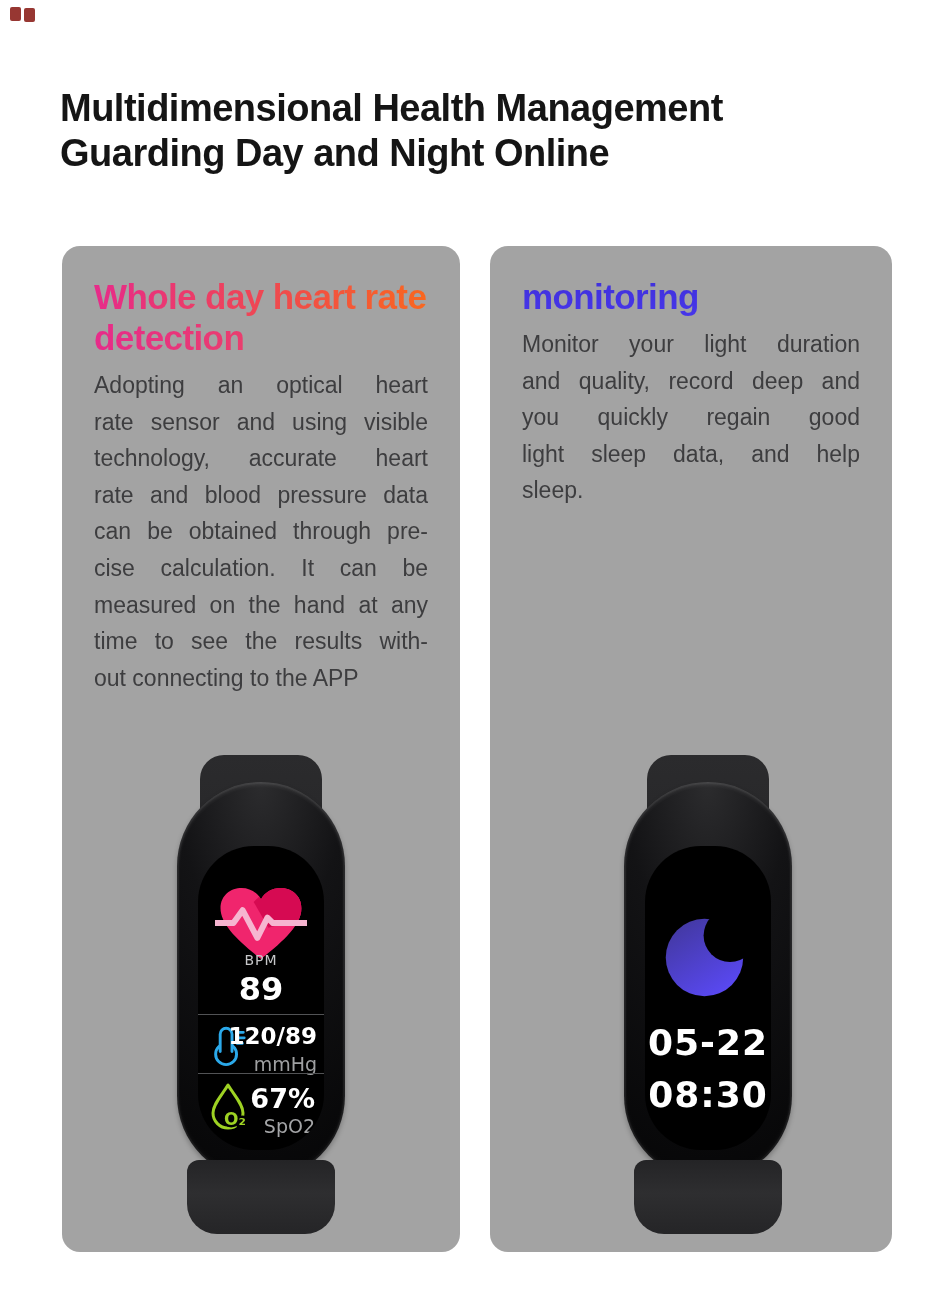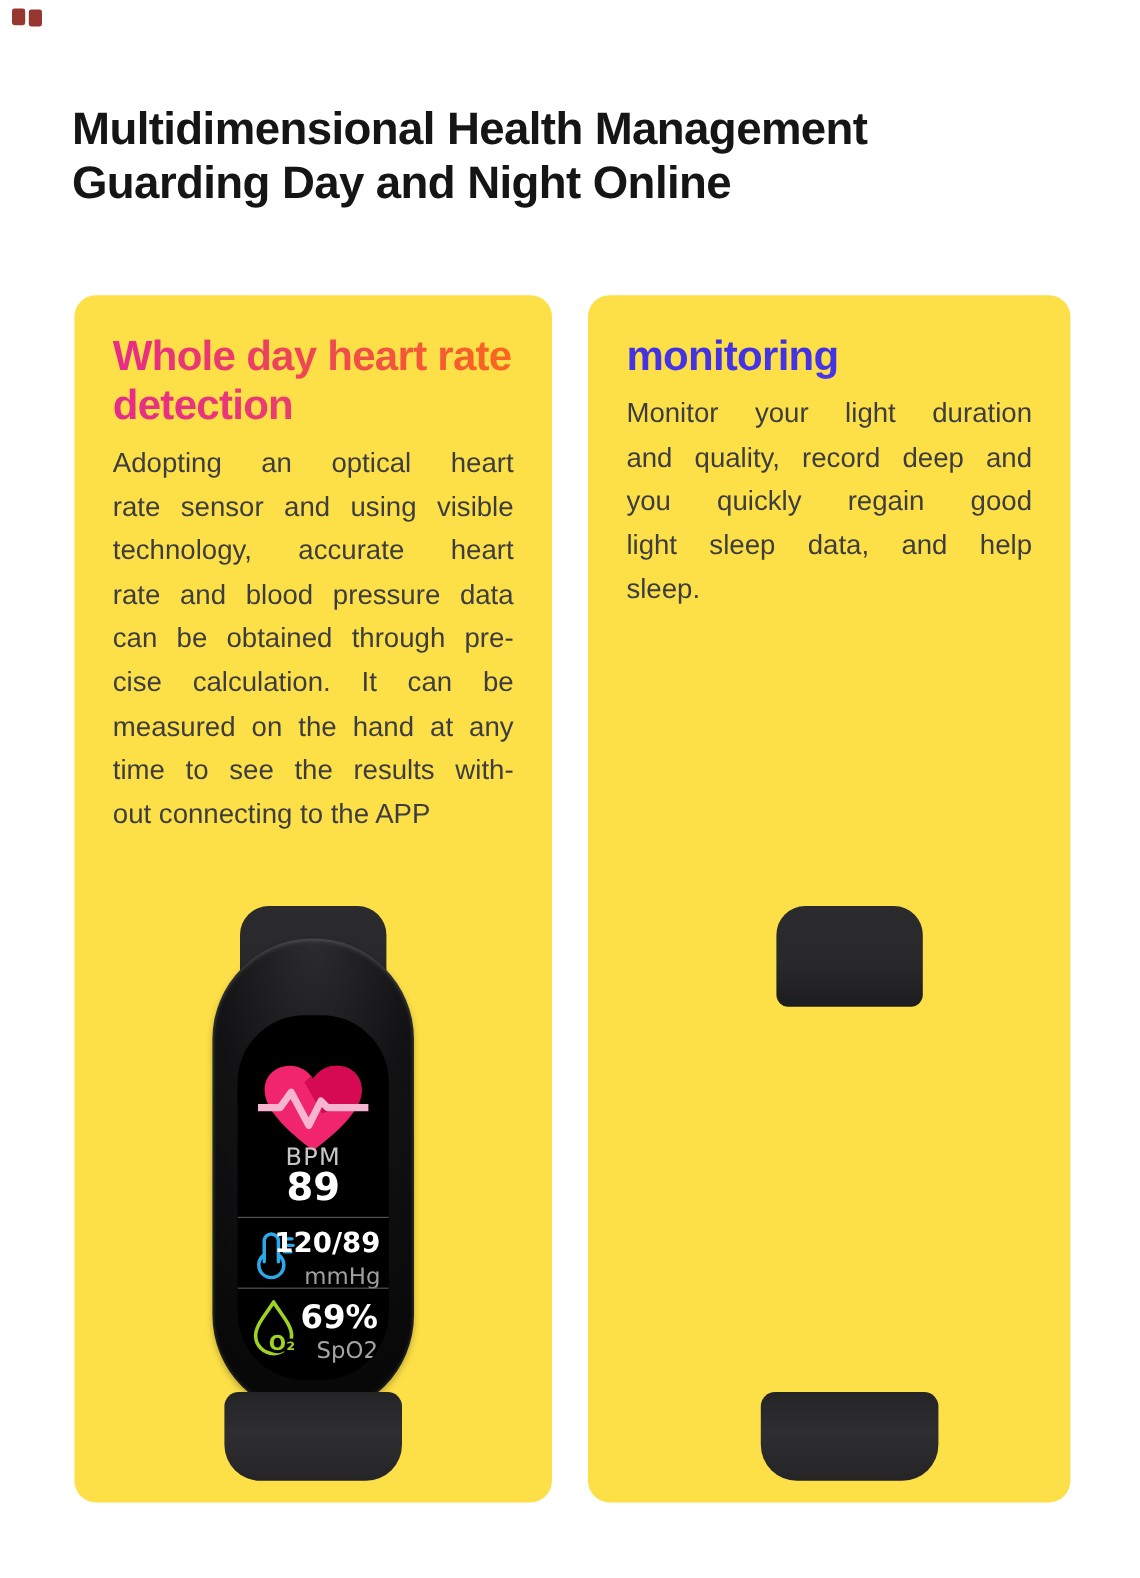--- a/index.html
+++ b/index.html
@@ -9,21 +9,21 @@
 
   
   .corner-mark{left:10px;top:7px;width:11px;height:14px;background:#86150f;opacity:.85;
     border-radius:2px;box-shadow:14px 1px 0 0 #86150f;}
 
   
   .main-title{left:60px;top:86px;font-size:38px;line-height:45px;font-weight:700;
     color:#151515;letter-spacing:-0.5px;}
 
   
-  .card{top:246px;width:398px;height:1006px;background:#fde047;border-radius:18px;}
+  .card{top:246px;width:398px;height:1006px;background:#a3a3a3;border-radius:18px;}
   .card-left{left:62px;}
   .card-right{left:490px;width:402px;}
   .card-inner{position:absolute;left:32px;right:32px;top:0;}
 
   .card-heading{margin-top:30px;font-size:35px;line-height:41px;font-weight:700;
     letter-spacing:-0.6px;}
   .hline{display:block;width:max-content;-webkit-background-clip:text;background-clip:text;
     color:transparent;}
   .hline1{background-image:linear-gradient(90deg,#e72b8a 0%,#ef4a4e 55%,#f9671f 100%);}
   .hline2{background-image:linear-gradient(90deg,#e72b8a 0%,#ea3e6e 100%);}
@@ -47,21 +47,21 @@
       inset 0 -3px 6px rgba(255,255,255,.05),inset 0 0 0 2px rgba(255,255,255,.03);}
   .screen{position:absolute;top:64px;left:50%;transform:translateX(-50%);width:126px;height:304px;
     background:#000;border-radius:56px;overflow:hidden;}
   .strap-bottom{position:absolute;top:407px;left:50%;transform:translateX(-50%);width:148px;height:74px;
     background:linear-gradient(180deg,#242426 0%,#2e2e30 45%,#252527 100%);
     border-radius:12px 12px 30px 30px;}
 
   
   .scr-txt{font-family:"DejaVu Sans",sans-serif;color:#ffffff;}
   .heart-icon{position:absolute;top:39px;left:50%;transform:translateX(-50%);}
-  .bpm-label{position:absolute;top:106px;width:100%;text-align:center;font-size:20px;
+  .bpm-label{position:absolute;top:106px;width:100%;text-align:center;font-size:14px;
     letter-spacing:1px;color:#c6c7c9;font-family:"DejaVu Sans",sans-serif;}
   .bpm-value{position:absolute;top:124px;width:100%;text-align:center;font-size:32px;
     font-weight:700;}
   .scr-div{position:absolute;left:0;right:0;height:0;border-top:1px solid #525355;}
   .div1{top:168px;} .div2{top:227px;}
   .bp-icon{position:absolute;top:178px;left:9px;}
   .bp-val{position:absolute;top:177px;right:7px;font-size:23px;font-weight:700;}
   .bp-unit{position:absolute;top:207px;right:7px;font-size:19px;color:#9fa0a2;
     font-family:"DejaVu Sans",sans-serif;}
   .o2-icon{position:absolute;top:236px;left:8px;}
@@ -135,21 +135,21 @@
         </svg>
         <div class="bp-val scr-txt">120/89</div>
         <div class="bp-unit">mmHg</div>
 
         <div class="scr-div div2"></div>
 
         <svg class="o2-icon" width="46" height="50" viewBox="0 0 46 50">
           <path d="M22 3 C16 13 7 22 7 31 a15 15 0 0 0 30 0 C37 22 28 13 22 3 Z" fill="none" stroke="#9ed223" stroke-width="3" stroke-linejoin="round"></path>
           <text x="18" y="43" font-family="DejaVu Sans, sans-serif" font-size="17" font-weight="bold" fill="#9ed223" stroke="#000" stroke-width="5" paint-order="stroke">O₂</text>
         </svg>
-        <div class="spo2-val scr-txt">69%</div>
+        <div class="spo2-val scr-txt">67%</div>
         <div class="spo2-label">SpO2</div>
 
       </div>
     </div>
     <div class="strap-bottom"></div>
   </div>
 </div>
 
 <div class="abs card card-right">
   <div class="card-inner">
@@ -160,15 +160,38 @@
       <div class="jl">Monitor your light duration</div>
       <div class="jl">and quality, record deep and</div>
       <div class="jl">you quickly regain good</div>
       <div class="jl">light sleep data, and help</div>
       <div class="jl-last">sleep.</div>
     </div>
   </div>
 
   <div class="watch watch-offset">
     <div class="strap-top"></div>
+    <div class="watch-body">
+      <div class="screen">
+
+        <svg class="moon-icon" width="88" height="88" viewBox="0 0 100 100">
+          <defs>
+            <linearGradient id="moongrad" x1="0" y1="0" x2="0.65" y2="1">
+              <stop offset="0" stop-color="#3e3590"></stop>
+              <stop offset="1" stop-color="#5a49f5"></stop>
+            </linearGradient>
+            <mask id="moonmask">
+              <rect x="0" y="0" width="100" height="100" fill="#000"></rect>
+              <circle cx="46" cy="54" r="44" fill="#fff"></circle>
+              <circle cx="75" cy="29" r="30" fill="#000"></circle>
+            </mask>
+          </defs>
+          <rect x="0" y="0" width="100" height="100" fill="url(#moongrad)" mask="url(#moonmask)"></rect>
+        </svg>
+
+        <div class="sw-date scr-txt">05-22</div>
+        <div class="sw-time scr-txt">08:30</div>
+
+      </div>
+    </div>
     <div class="strap-bottom"></div>
   </div>
 </div>
 
 </body></html>

